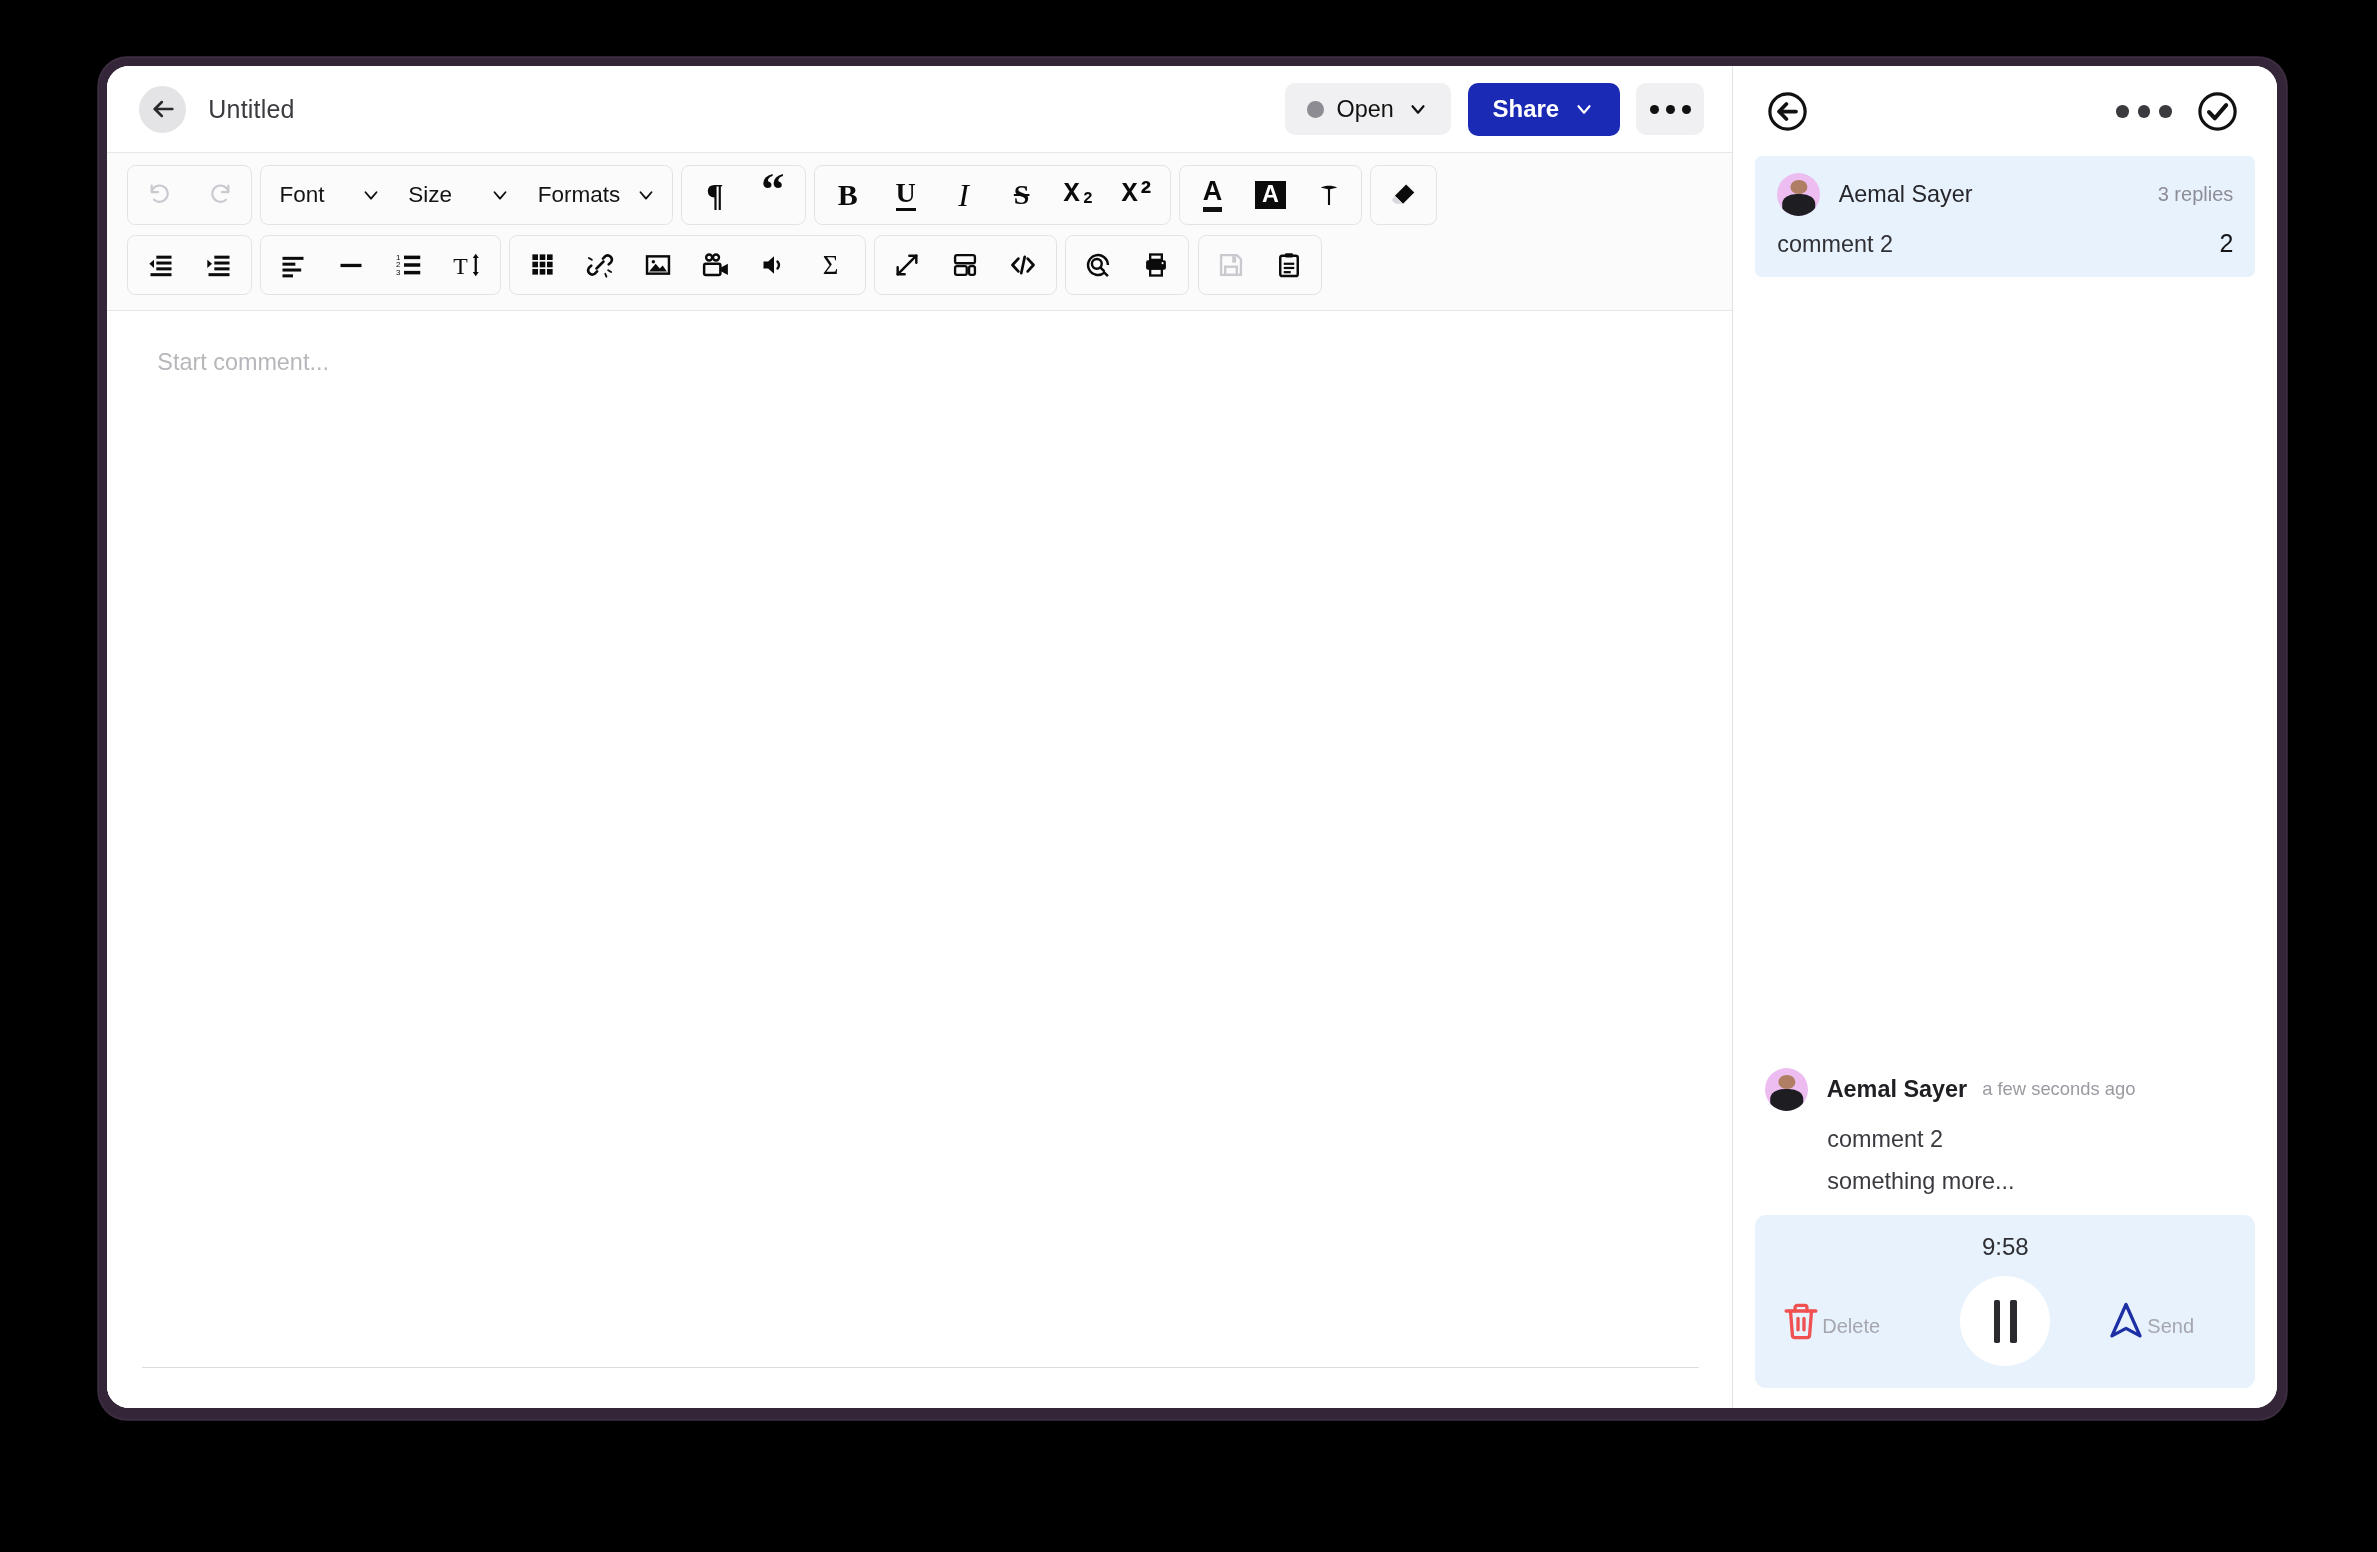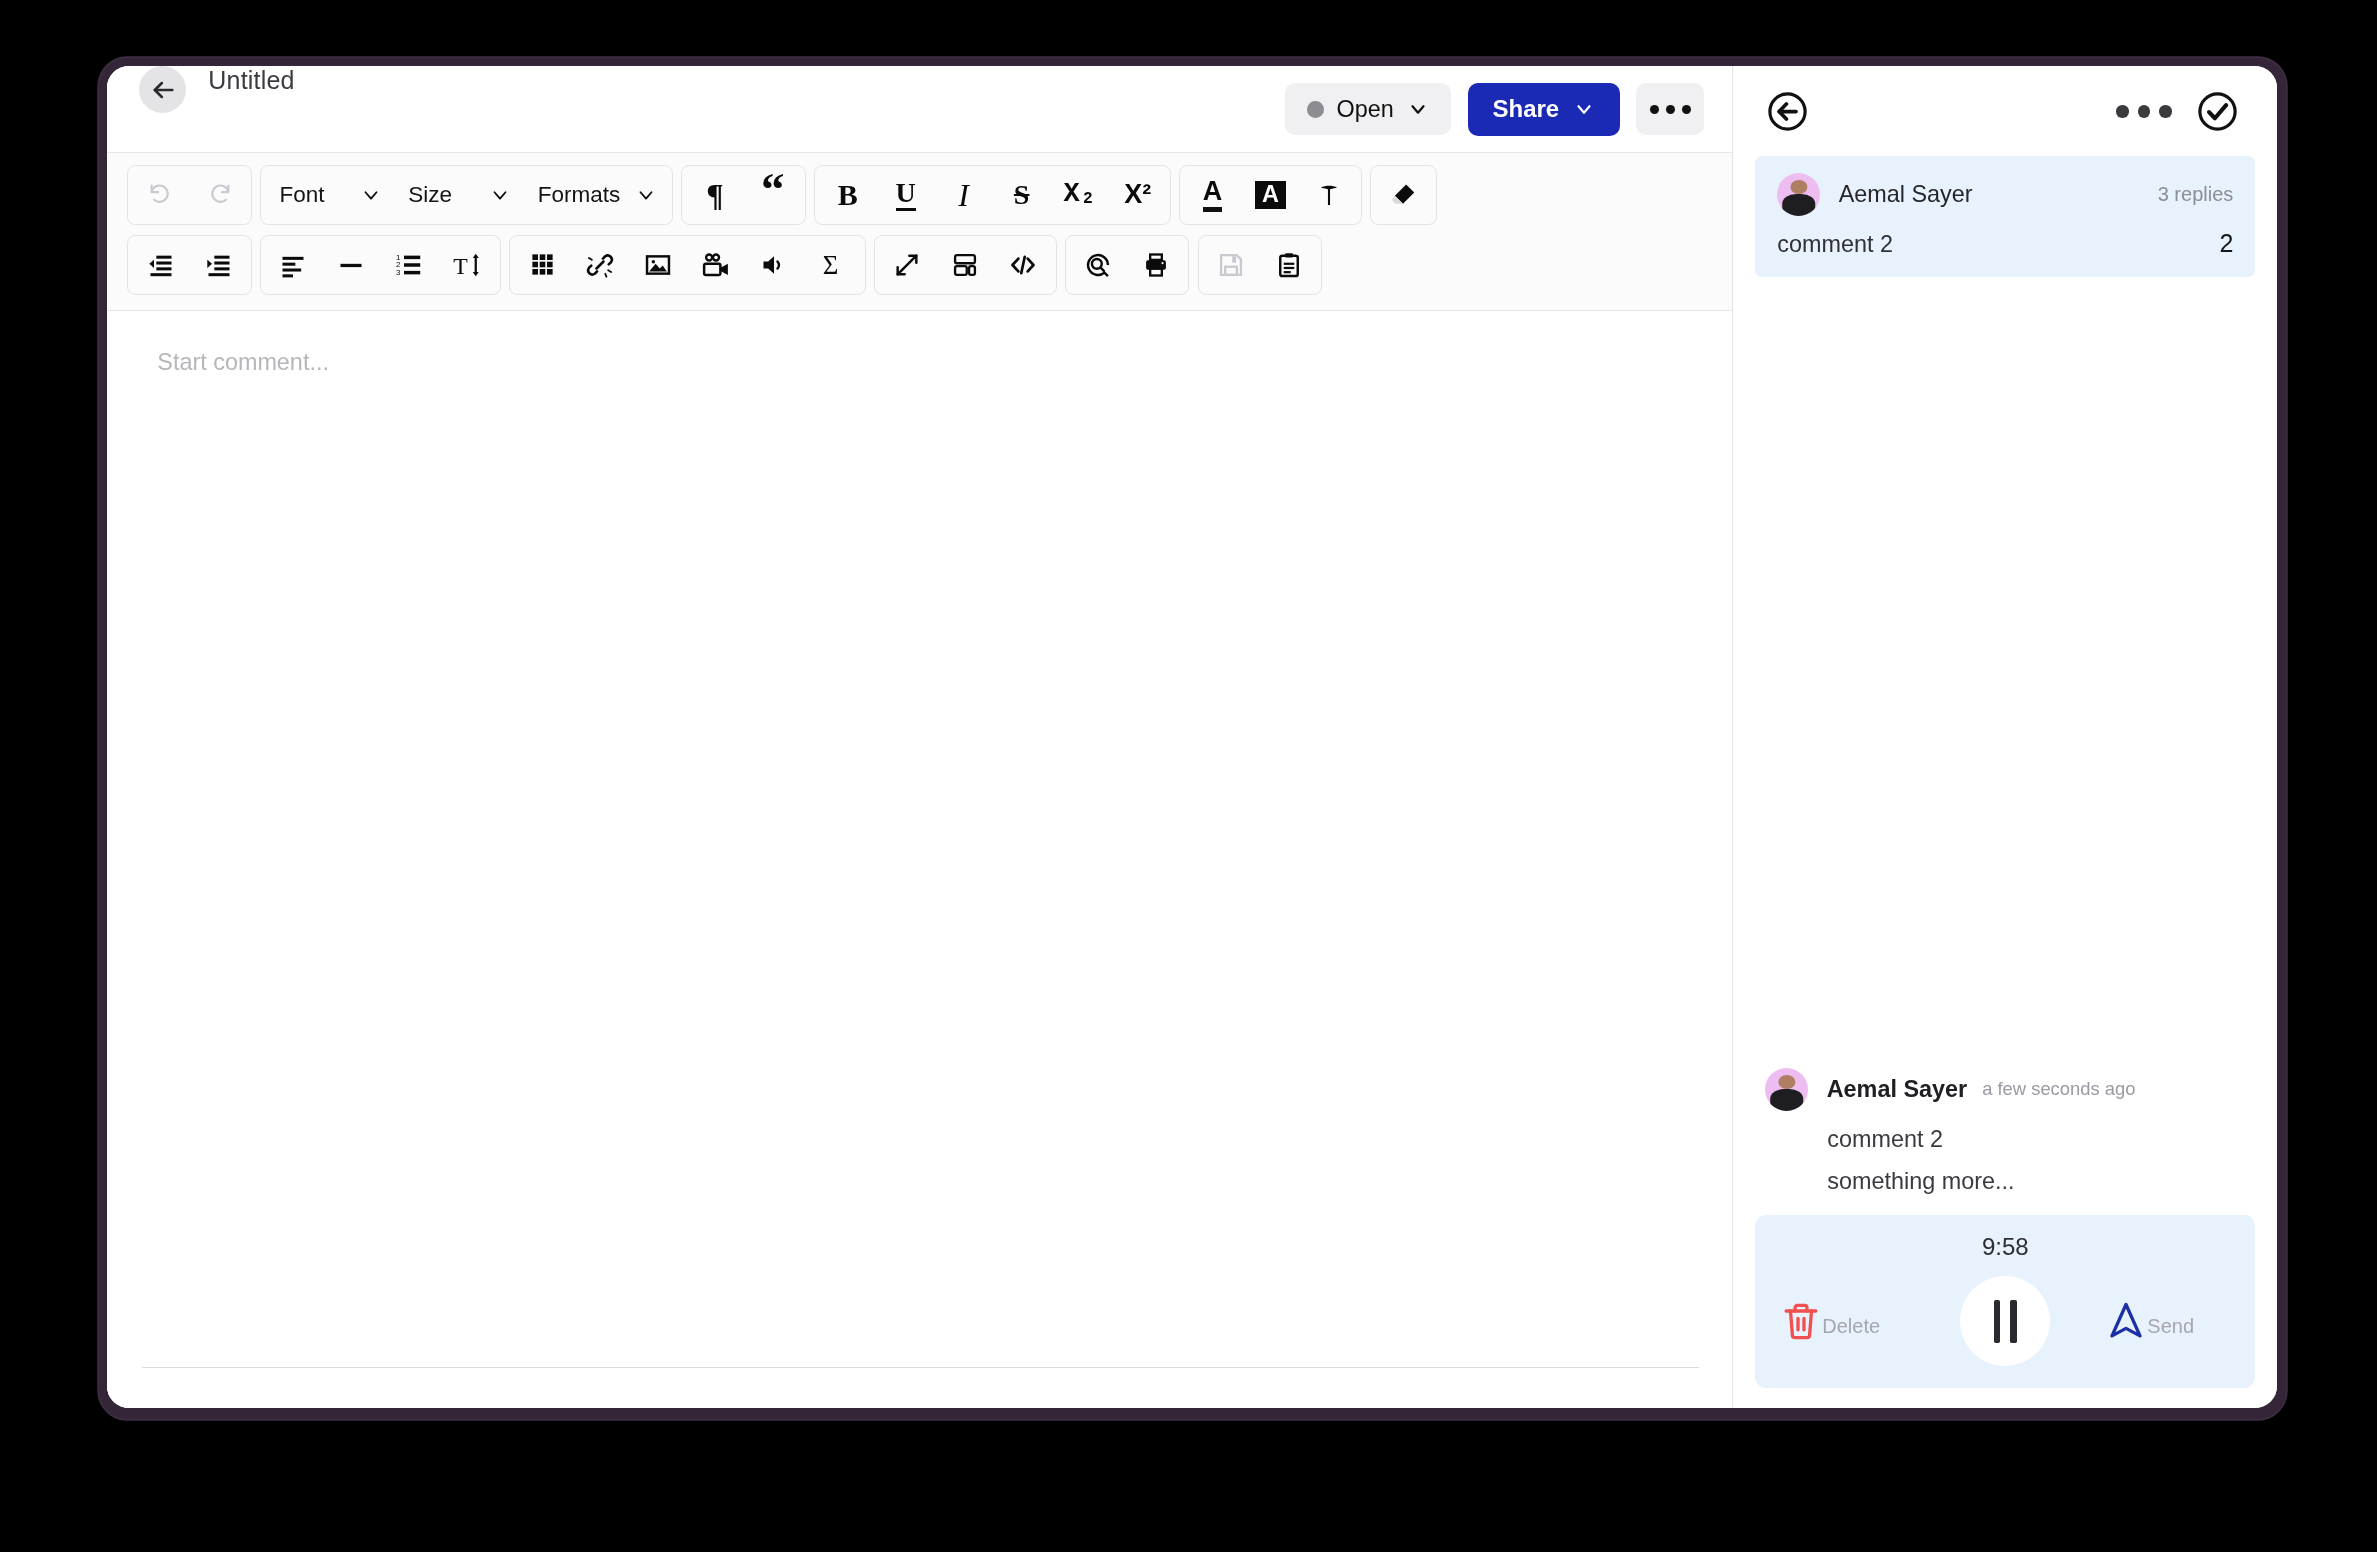--- a/index.html
+++ b/index.html
@@ -32,21 +32,21 @@
 
   
   .editor-pane {
     width: 1626px; height: 100%;
     display: flex; flex-direction: column;
     background: #fff;
     border-right: 0.8px solid #e2e2e4;
   }
   .doc-header {
     height: 87px; min-height:87px;
-    display: flex; 
+    display: flex; align-items: center;
     padding: 0 28px 0 32px;
     border-bottom: 0.8px solid #e7e7e9;
     background:#fff;
   }
   .back-circle {
     width: 47px; height: 47px; border-radius: 50%;
     background: #e4e4e6;
     display: flex; align-items: center; justify-content: center;
     cursor: pointer; flex: none;
   }
@@ -316,21 +316,21 @@
               <div class="tb-btn">
                 <span class="glyph" style="font-style:italic;font-size:32px;">I</span>
               </div>
               <div class="tb-btn">
                 <span class="glyph" style="font-size:28px;text-decoration:line-through;font-weight:600;">S</span>
               </div>
               <div class="tb-btn">
                 <span class="glyph-sans" style="font-family:Liberation Mono, monospace;">X₂</span>
               </div>
               <div class="tb-btn">
-                <span class="glyph-sans" style="font-family:Liberation Sans, sans-serif;">X²</span>
+                <span class="glyph-sans" style="font-family:Liberation Mono, monospace;">X²</span>
               </div>
             </div>
 
             <div class="tb-group">
               <div class="tb-btn">
                 <span class="glyph" style="font-family:'Liberation Sans',sans-serif;font-weight:700;font-size:27px;border-bottom:5px solid #111;padding-bottom:1.7px;">A</span>
               </div>
               <div class="tb-btn">
                 <span style="background:#0b0b0c;color:#fff;font-weight:700;font-size:23.4px;padding:2.5px 6.7px;line-height:1;">A</span>
               </div>

